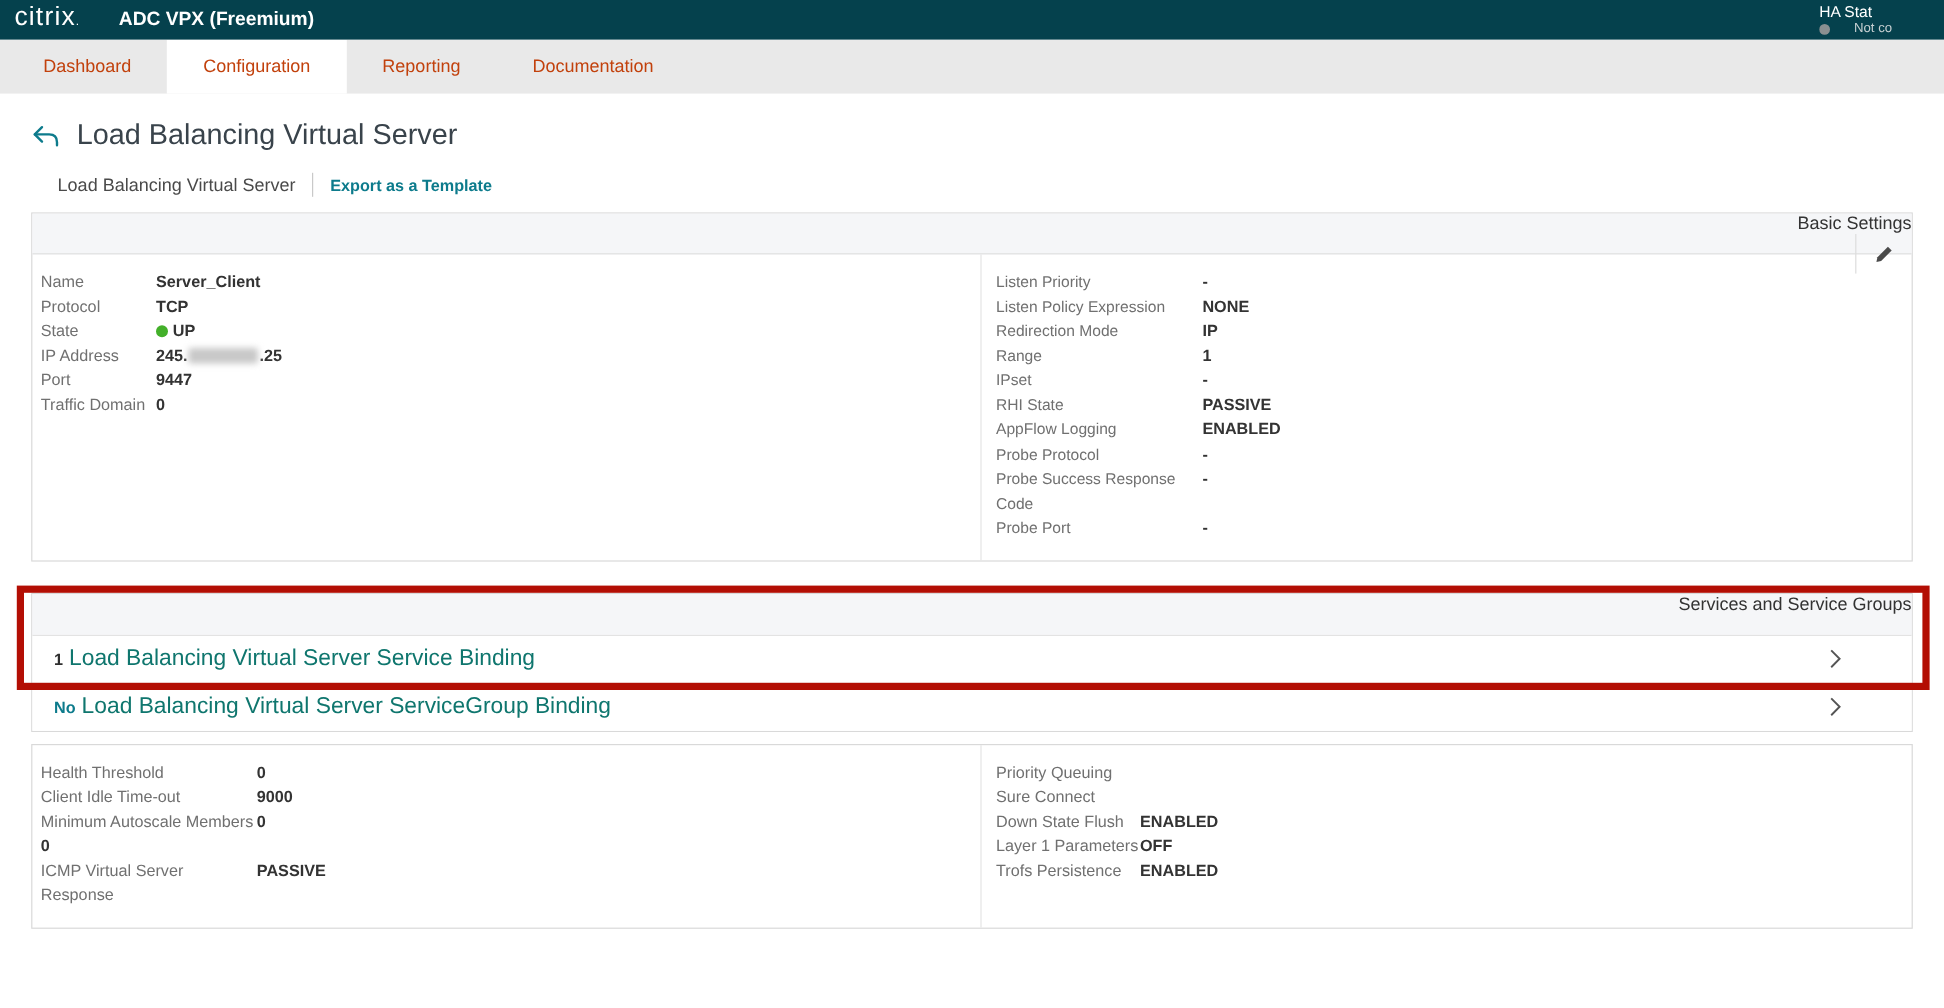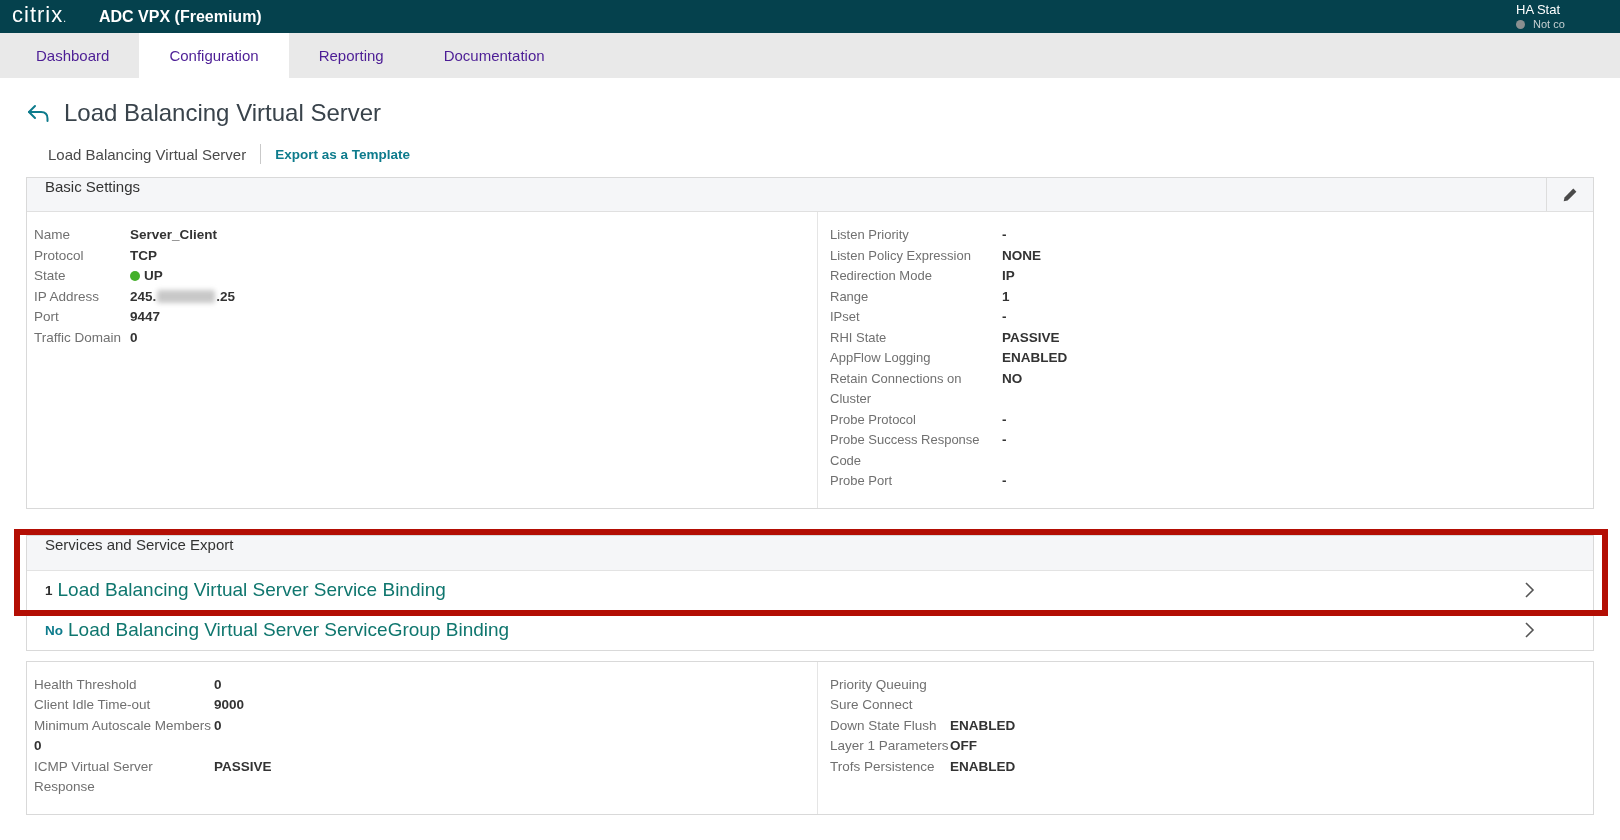--- a/index.html
+++ b/index.html
@@ -6,43 +6,43 @@
   html,body { width:1620px; height:840px; background:#fff; overflow:hidden;
               font-family:"Liberation Sans","DejaVu Sans",sans-serif; }
 
   
   .topbar { height:33px; background:#05414d; display:flex; align-items:center; position:relative; }
   .logo { color:#fff; font-size:22px; letter-spacing:1px; margin-left:12px; line-height:30px; font-weight:400; }
   .logo .tm { font-size:10px; vertical-align:baseline; }
   .product { color:#fff; font-size:16px; font-weight:700; margin-left:32px; }
   .ha { position:absolute; right:0; top:2px; width:104px; overflow:hidden; white-space:nowrap; }
   .ha-label { color:#ffffff; font-size:13px; font-weight:400; display:block; }
-  .ha-row { display:flex; align-items:center; gap:8px; margin-top:1px; }
+  .ha-row { display:flex; align-items:center; gap:20px; margin-top:1px; }
   .ha-dot { width:9px; height:9px; border-radius:50%; background:#8a8f90; flex:0 0 auto; }
   .ha-value { color:#c7d0d2; font-size:11px; }
 
   
   .tabbar { height:45px; background:#e9e9e9; display:flex; align-items:stretch; padding-left:6px; }
-  .tab { display:flex; align-items:center; padding:2px 30px; font-size:15px; color:#4c1d95; cursor:pointer; }
+  .tab { display:flex; align-items:center; padding:2px 30px; font-size:15px; color:#c2410c; cursor:pointer; }
   .tab.active { background:#fff;text-align:center; }
 
   
   .content { padding:0 26px; }
   .title-row { display:flex; align-items:center; gap:12px; margin-top:21px; }
   .back-btn { width:26px; height:22px; display:flex; align-items:center; cursor:pointer; }
   .page-title { font-size:24px; color:#39434b; font-weight:400; }
   .crumb-row { display:flex; align-items:center; margin-top:16px; margin-left:22px; height:22px; }
   .crumb { font-size:15px; color:#4a4a4a; }
   .crumb-sep { width:1px; height:20px; background:#c9c9c9; margin:0 14px; }
   .export-link { font-size:13.5px; color:#0d7b8c; font-weight:700; cursor:pointer; }
 
   
   .panel { border:1px solid #d9d9d9; margin-top:12px; background:#fff; }
   .panel-header { height:34px; background:#f5f6f8; border-bottom:1px solid #e0e0e0;
-                  display:flex; align-items:flex-start; padding-left:18px; }
+                  display:flex; align-items:flex-end; padding-left:18px;flex-direction:column; }
   .panel-title { font-size:15px; color:#333; }
   .panel-tools { margin-left:auto; display:flex; align-items:center; height:100%; }
   .vsep { width:1px; height:33px; background:#ddd; }
   .tool { padding:0 15px; display:flex; align-items:center; height:100%; cursor:pointer; }
 
   .panel-body { display:flex; }
   .pcol { padding:13px 0 16px 7px; }
   .pcol-left  { flex:0 0 791px; border-right:1px solid #e5e5e5; }
   .pcol-right { flex:1; padding-left:12px; }
   .frow { display:flex; line-height:20.5px; font-size:13.5px; }
@@ -173,44 +173,40 @@
         </div>
         <div class="frow">
           <span class="flabel">RHI State</span>
           <span class="fvalue">PASSIVE</span>
         </div>
         <div class="frow">
           <span class="flabel">AppFlow Logging</span>
           <span class="fvalue">ENABLED</span>
         </div>
         <div class="frow">
-          <span class="flabel">Retain Connections on Cluster</span>
-          <span class="fvalue">NO</span>
-        </div>
-        <div class="frow">
           <span class="flabel">Probe Protocol</span>
           <span class="fvalue">-</span>
         </div>
         <div class="frow">
           <span class="flabel">Probe Success Response Code</span>
           <span class="fvalue">-</span>
         </div>
         <div class="frow">
           <span class="flabel">Probe Port</span>
           <span class="fvalue">-</span>
         </div>
       </div>
     </div>
   </div>
 
   <div class="services-wrap">
     <div class="red-overlay"></div>
     <div class="svc-panel">
       <div class="panel-header" style="border-bottom:none;">
-        <span class="panel-title">Services and Service Export</span>
+        <span class="panel-title">Services and Service Groups</span>
       </div>
       <div class="svc-row">
         <span class="svc-count">1</span>
         <span class="svc-text">Load Balancing Virtual Server Service Binding</span>
         <span class="svc-chevron">
           <svg width="11" height="18" viewBox="0 0 11 18">
               <path d="M2 2 L9 9 L2 16" stroke="#555" stroke-width="1.6" fill="none"></path>
             </svg>
         </span>
       </div>

